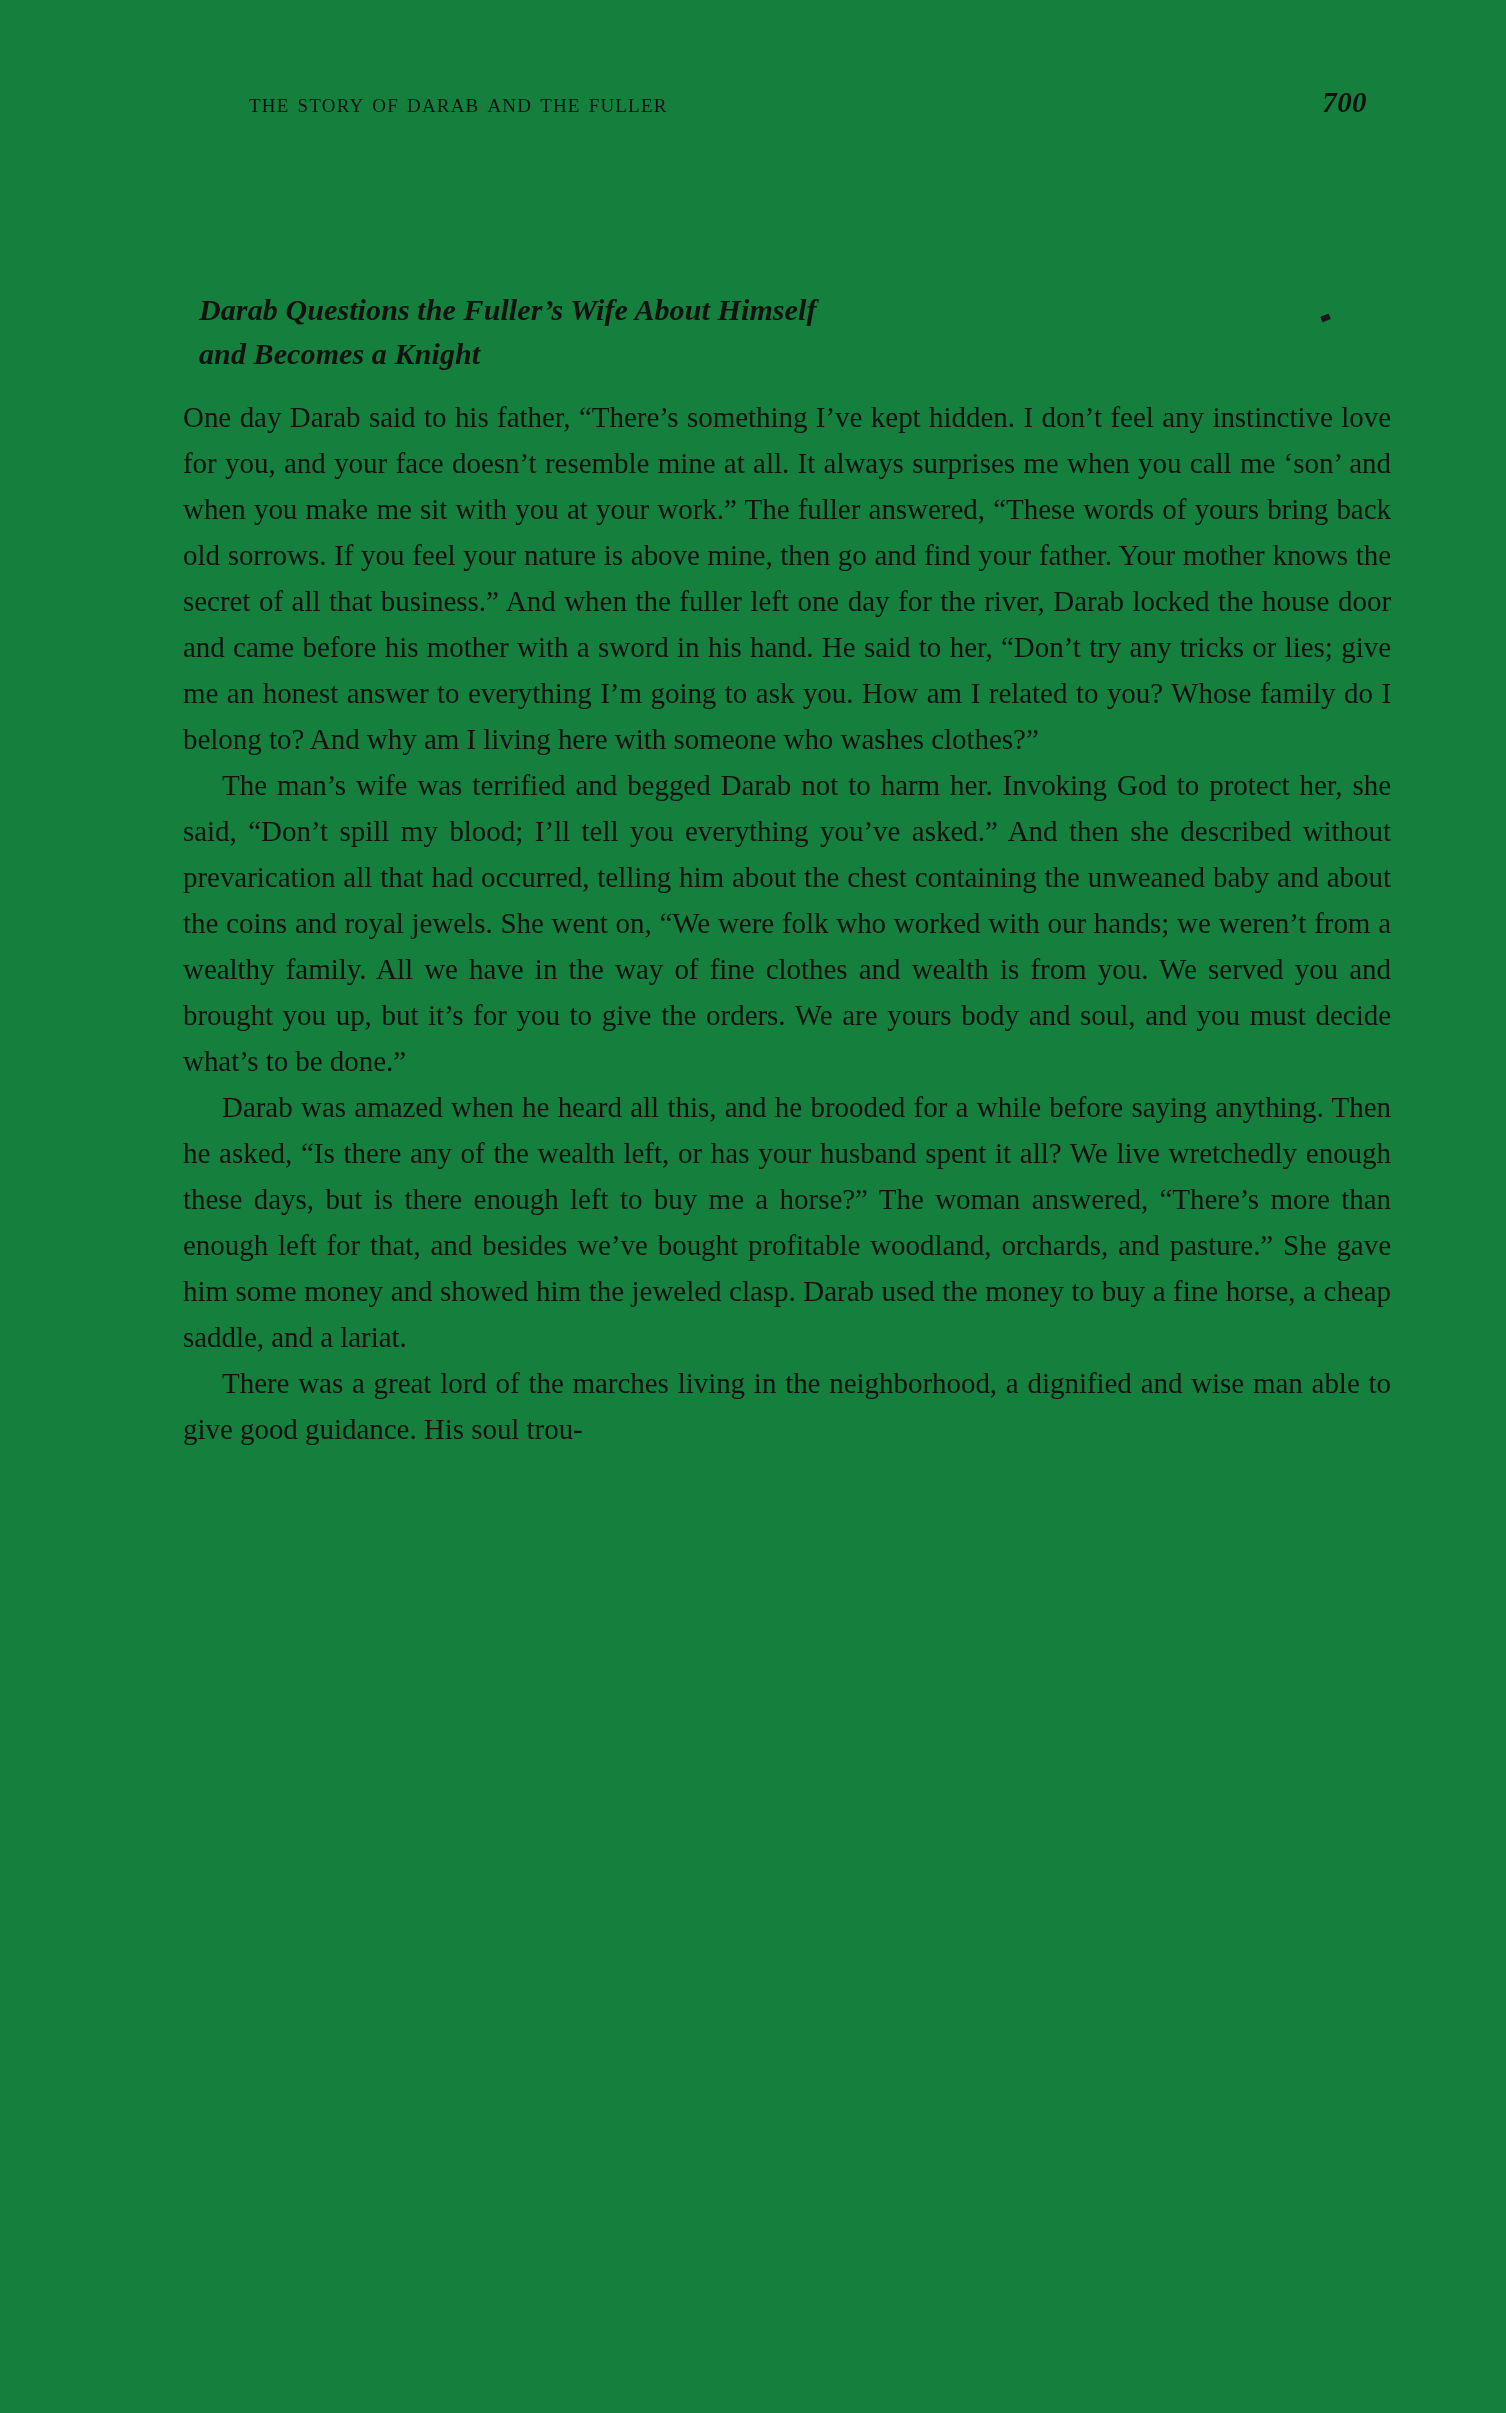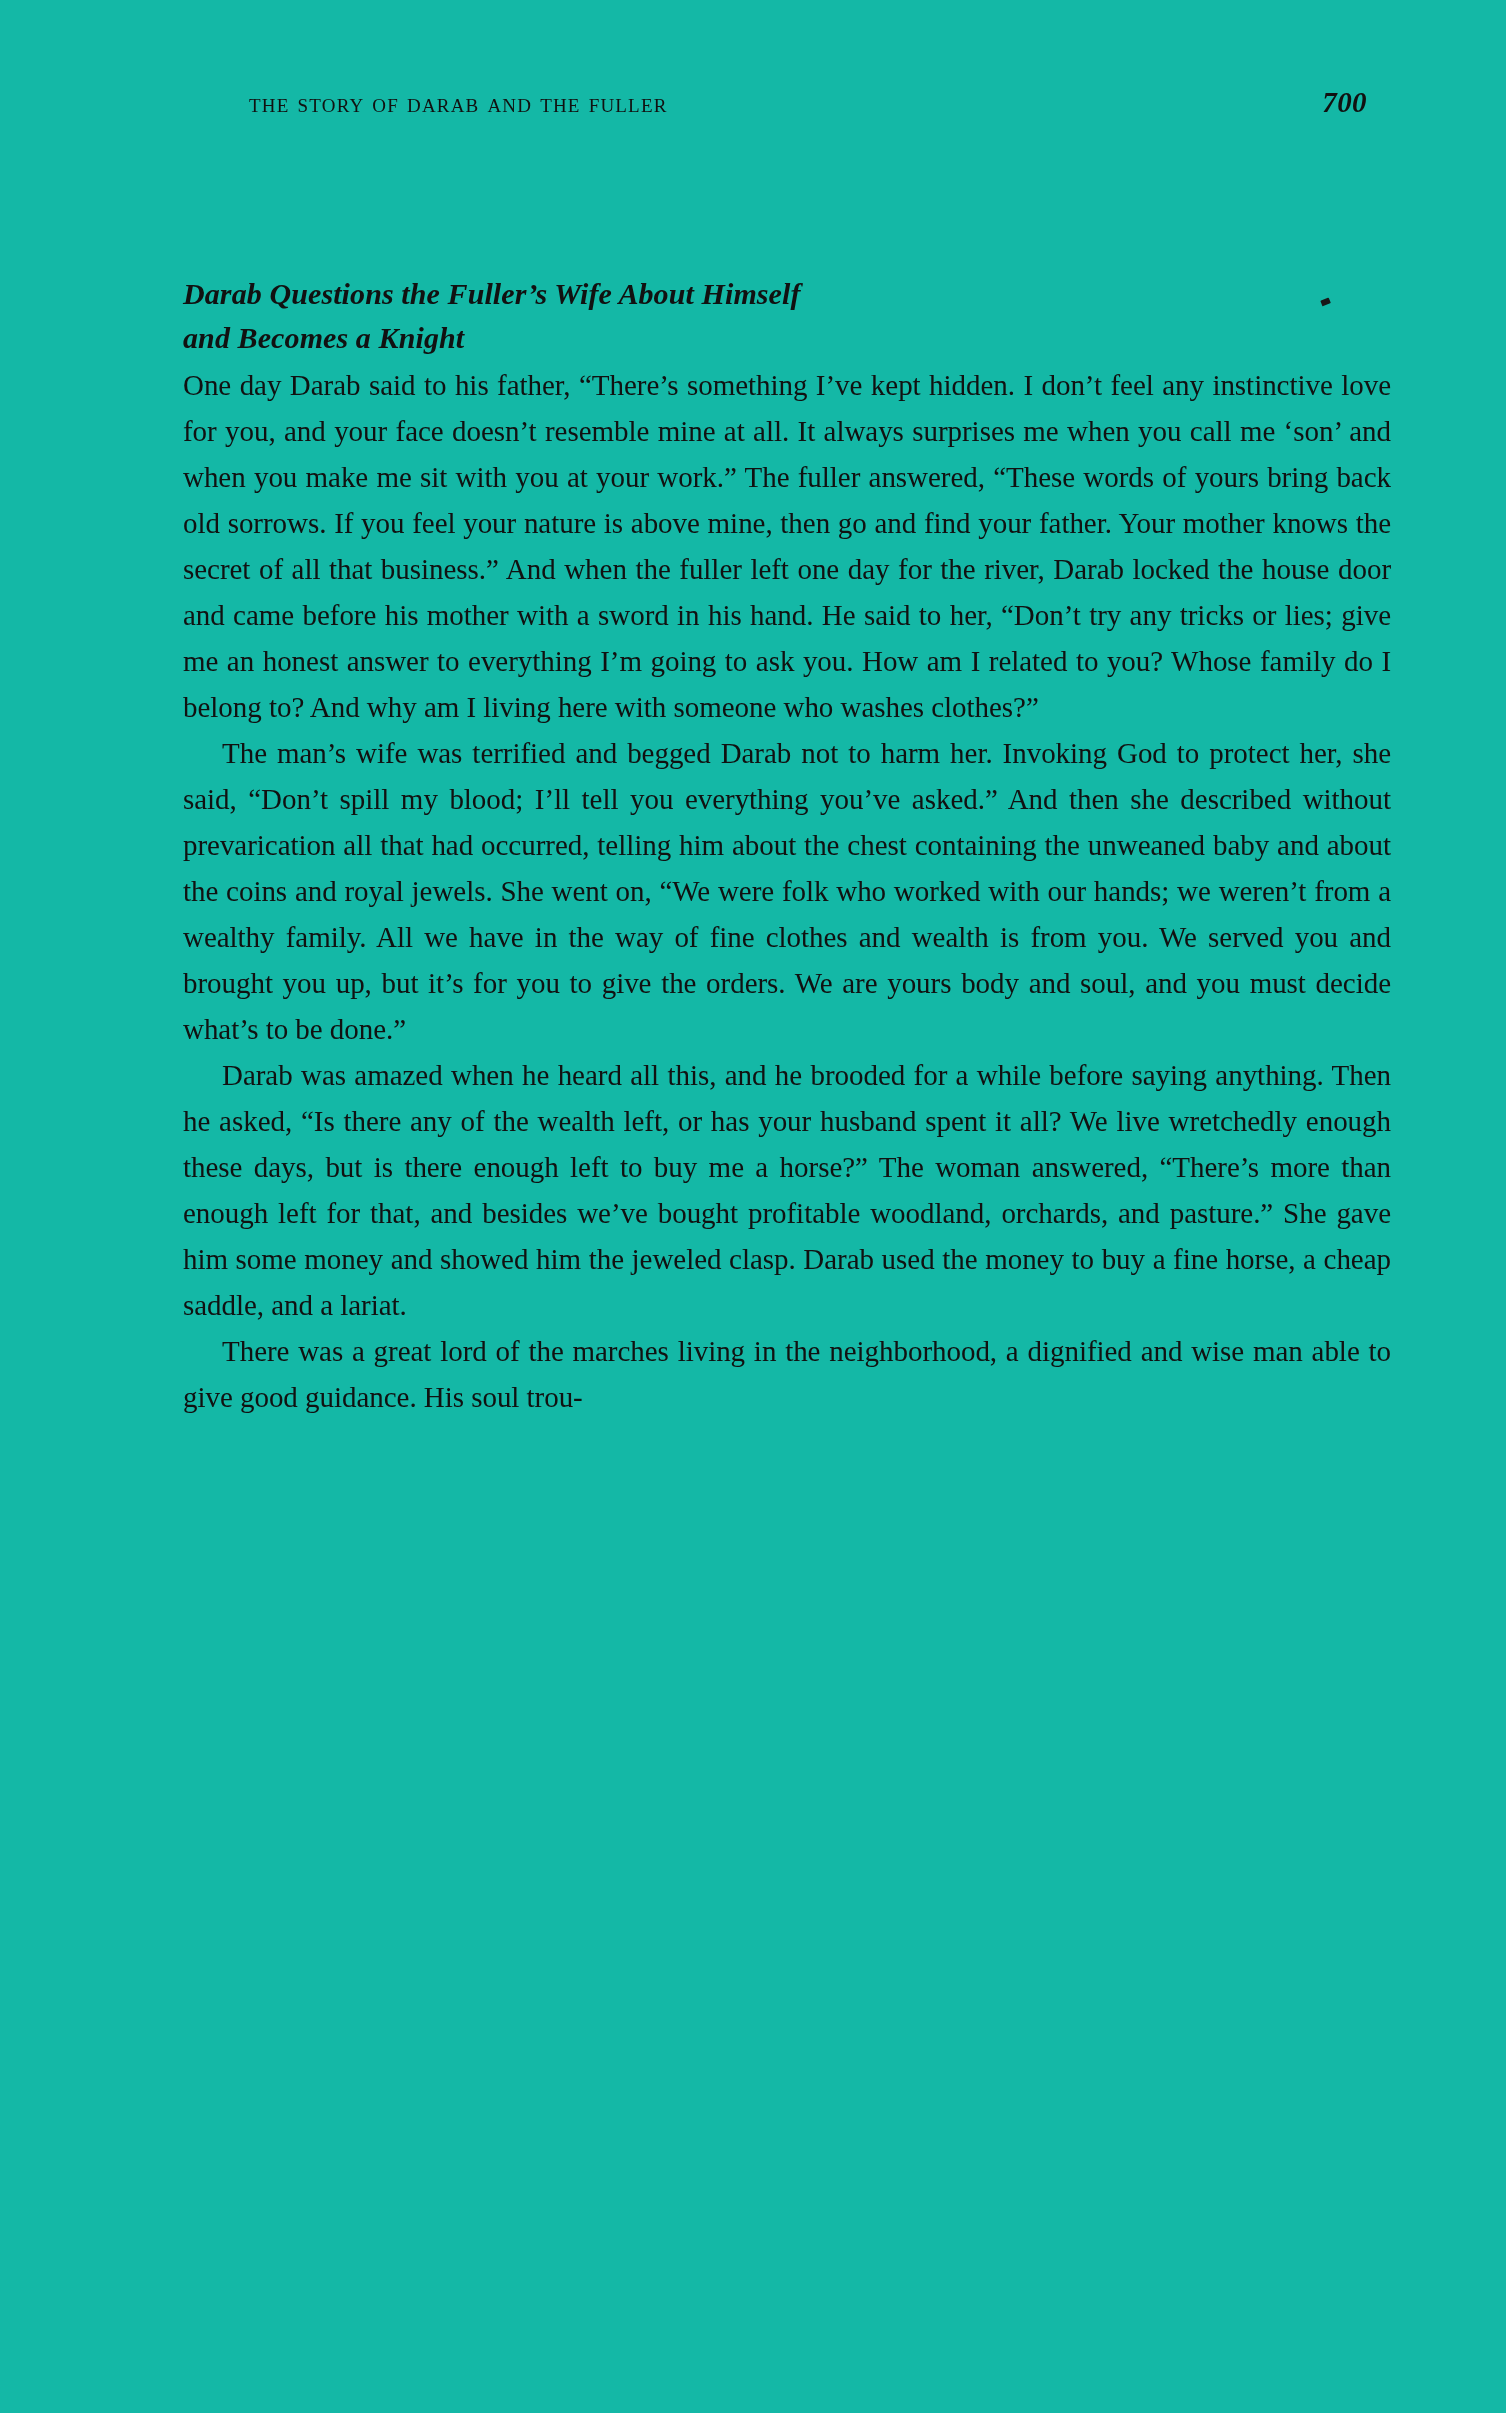--- a/index.html
+++ b/index.html
@@ -13,21 +13,21 @@
     position: relative;
     font-family: "Liberation Serif", "DejaVu Serif", serif;
     color: #111111;
     -webkit-font-smoothing: antialiased;
   }
 
   
   .page {
     position: absolute;
     inset: 0;
-    background: #14b8a6;
+    background: #15803d;
     overflow: hidden;
   }
 
   
   .running-head {
     position: absolute;
     left: 183px;
     right: 117px;
     top: 86px;
     height: 48px;
@@ -73,21 +73,21 @@
     color: #111;
     letter-spacing: -0.04px;
   }
   p.body.indent { text-indent: 39px; }
   p.body.noindent { text-indent: 0; }
 
   
   .section-gap { height: 41px; }
 
   h2.section-heading {
-    margin: 0;
+    margin: 16px;
     font-size: 30px;
     line-height: 44px;
     font-style: italic;
     font-weight: 700;
     text-align: left;
     color: #111;
     letter-spacing: 0.1px;
     white-space: pre-line;
   }
   .heading-wrap { position: relative; }

